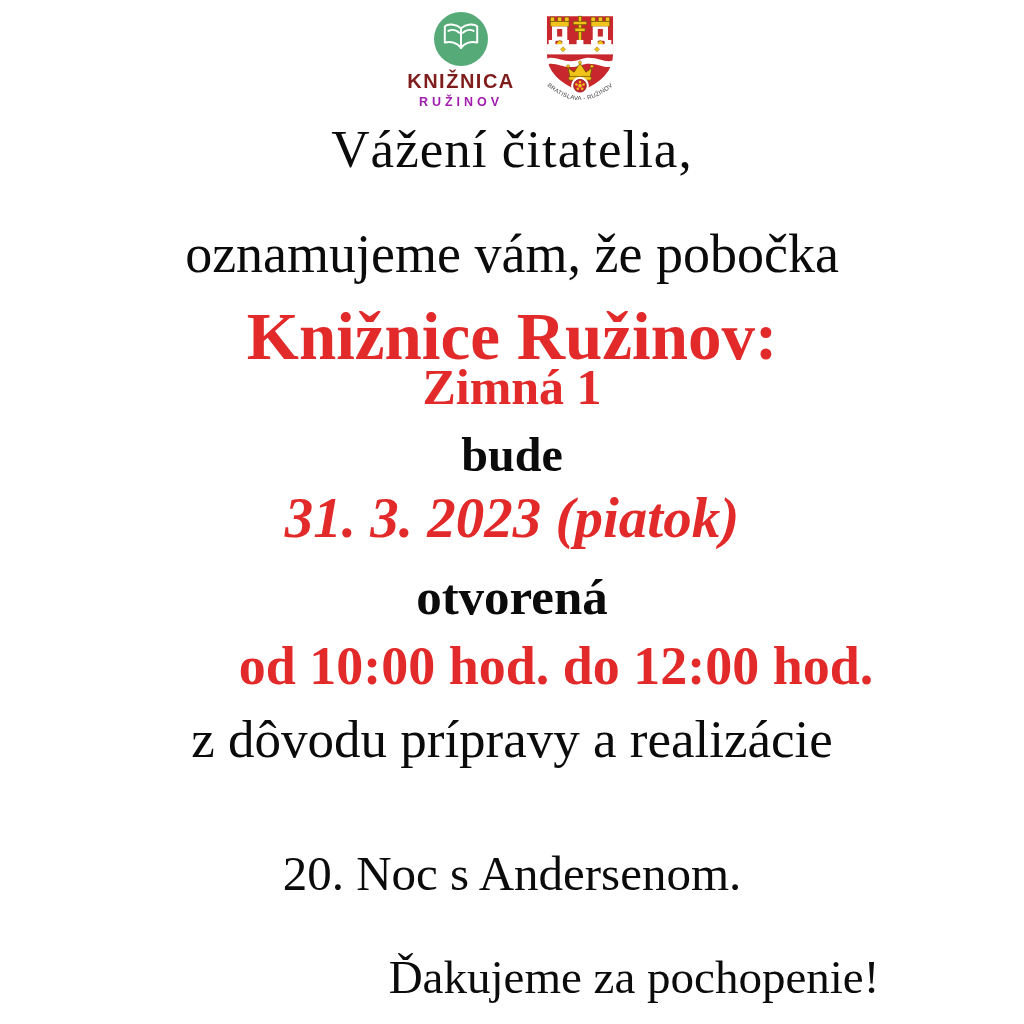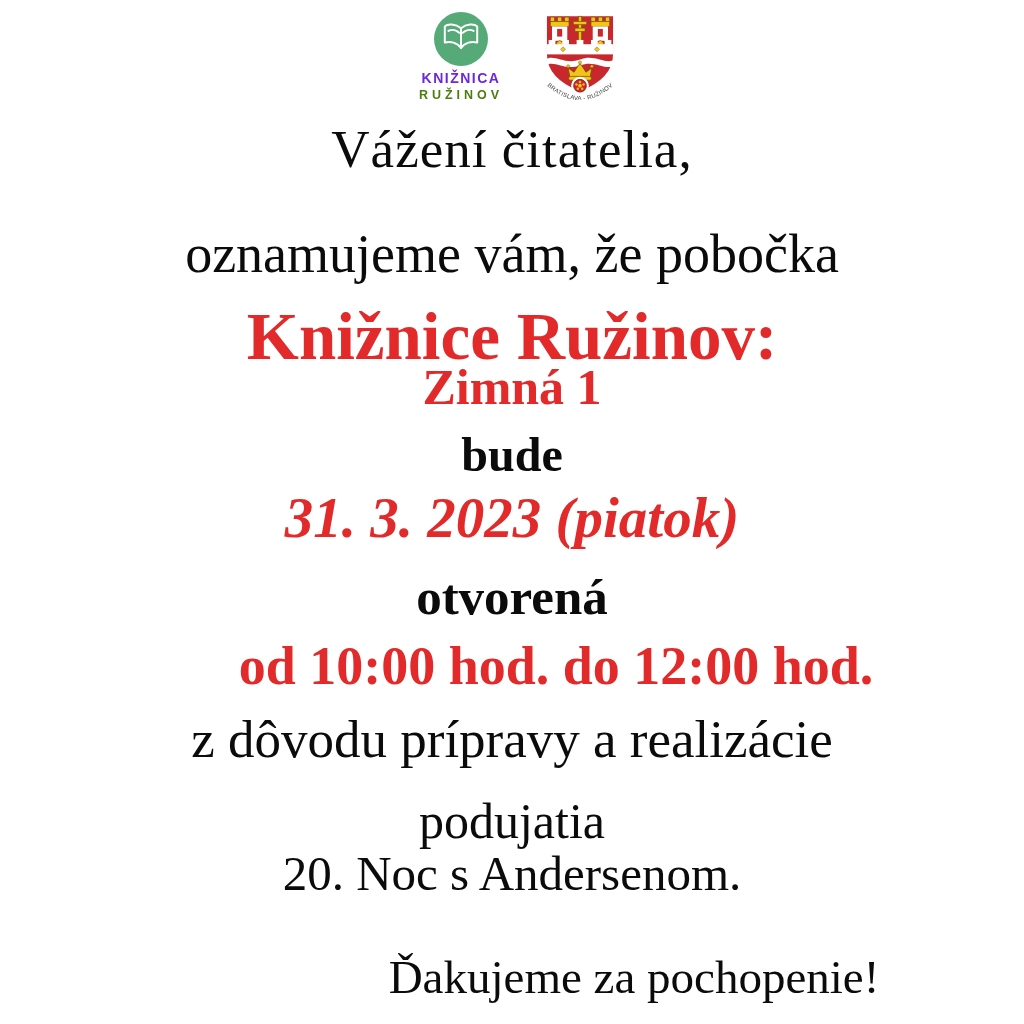--- a/index.html
+++ b/index.html
@@ -38,25 +38,25 @@
   .closing{top:951px;font-size:47px;transform:translateX(122px);}
 
   .header{
     position:absolute;top:12px;left:0;width:100%;
     display:flex;justify-content:center;align-items:flex-start;gap:16px;
   }
   .lib-logo{display:flex;flex-direction:column;align-items:center;width:120px;}
   .lib-logo .circle-wrap{width:54px;height:54px;}
   .lib-logo .t1{
     font-family:"Liberation Sans",sans-serif;font-weight:700;
-    font-size:14px;letter-spacing:1.5px;color:#6d28d9;margin-top:4px;
+    font-size:20px;letter-spacing:1.5px;color:#7f1d1d;margin-top:4px;
   }
   .lib-logo .t2{
     font-family:"Liberation Sans",sans-serif;font-weight:600;
-    font-size:12.5px;letter-spacing:4px;color:#4d7c0f;margin-top:2px;
+    font-size:12.5px;letter-spacing:4px;color:#a21caf;margin-top:2px;
   }
   .coa-wrap{width:86px;height:100px;}
   svg{display:block;}
 </style>
 </head>
 <body>
 
 <div class="poster">
 
   <div class="header">
@@ -152,17 +152,16 @@
 
   <div class="line salutation">Vážení čitatelia,</div>
   <div class="line intro">oznamujeme vám, že pobočka</div>
   <div class="line branch-name red bold">Knižnice Ružinov:</div>
   <div class="line branch-address red bold">Zimná 1</div>
   <div class="line verb bold">bude</div>
   <div class="line date red bold">31. 3. 2023 (piatok)</div>
   <div class="line status bold">otvorená</div>
   <div class="line hours red bold">od 10:00 hod. do 12:00 hod.</div>
   <div class="line reason1">z dôvodu prípravy a realizácie</div>
-  <div class="line reason2">podujatia</div>
   <div class="line event">20. Noc s Andersenom.</div>
   <div class="line closing">Ďakujeme za pochopenie!</div>
 
 </div>
 
 </body></html>

